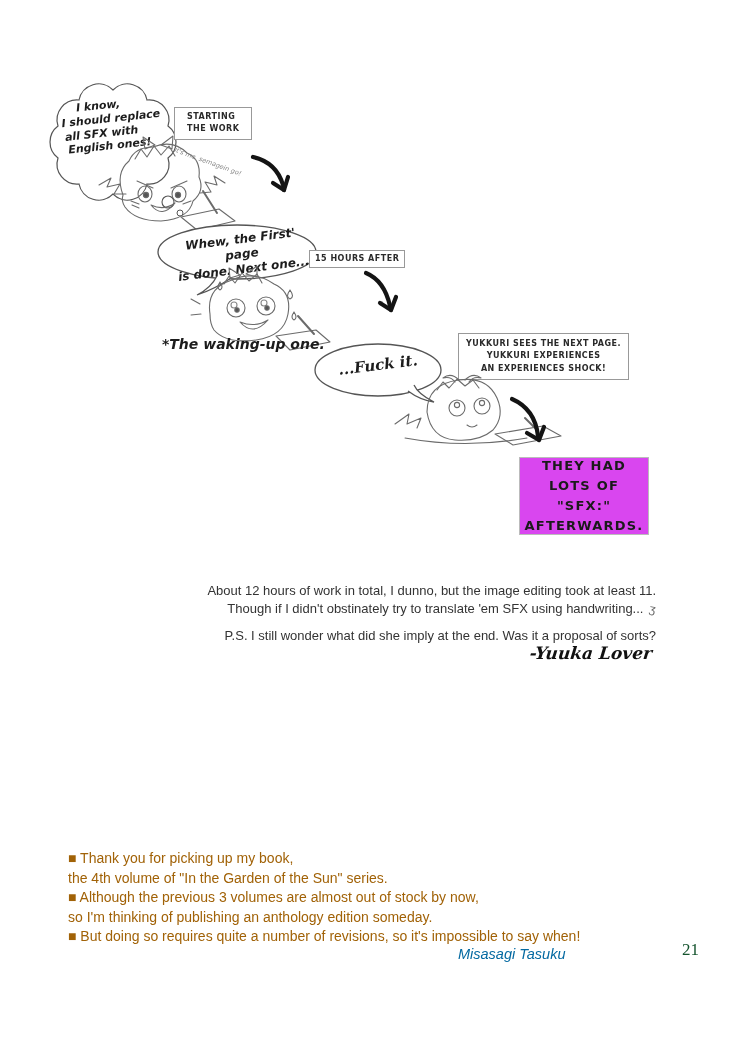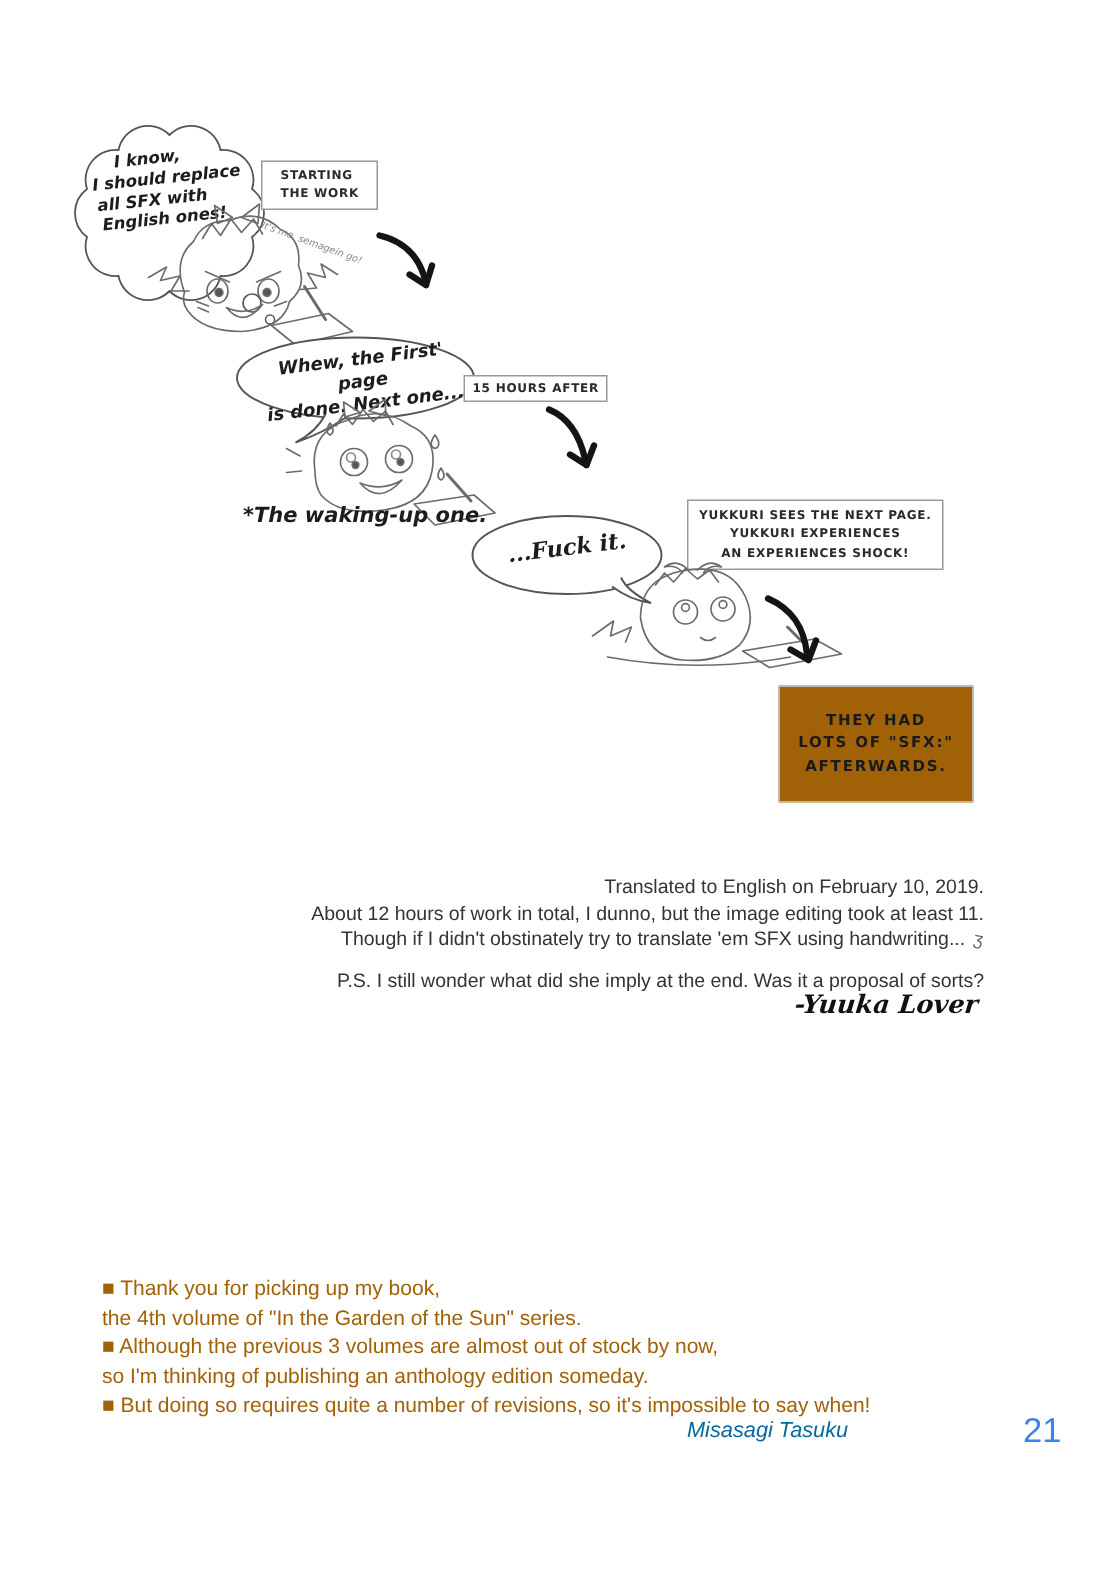--- a/index.html
+++ b/index.html
@@ -21,23 +21,23 @@
   .capbox{
     border:1px solid #999;background:#fff;color:#2a2a2a;
     font-family:"DejaVu Sans",sans-serif;font-weight:bold;
     letter-spacing:.5px;text-align:center;
   }
   .capbox .ln{white-space:nowrap;}
   #label-start{left:174px;top:107px;font-size:8px;line-height:1.55;padding:3px 12px;text-align:left;}
   #label-15h{left:309px;top:250px;font-size:8px;line-height:1.3;padding:3px 5px;}
   #label-shock{left:458px;top:333px;font-size:8px;line-height:1.55;padding:4px 7px;text-align:center;}
   #box-sfx{
-    left:519px;top:457px;width:128px;height:76px;border:1px solid #bbb;background:#a16207;
+    left:519px;top:457px;width:128px;height:76px;border:1px solid #bbb;background:#d946ef;
     display:flex;align-items:center;justify-content:center;text-align:center;
-    font-family:"DejaVu Sans",sans-serif;font-size:10px;letter-spacing:1.2px;
+    font-family:"DejaVu Sans",sans-serif;font-size:13px;letter-spacing:1.2px;
     line-height:1.55;color:#1a1a1a;font-weight:bold;
   }
   
   #bubble1-text{left:62px;top:97px;width:118px;font-size:11px;transform:rotate(-6deg);}
   #bubble1-text .ln1{padding-left:16px;}
   #bubble1-text .ln3{padding-left:2px;}
   #bubble1-text .ln4{padding-left:4px;}
   #bubble2-text{left:172px;top:232px;width:140px;font-size:12px;transform:rotate(-7deg);text-align:center;}
   #bubble3-text{left:328px;top:356px;width:100px;font-size:15px;transform:rotate(-7deg);text-align:center;}
   #handnote{
@@ -49,21 +49,21 @@
   
   #notes{left:90px;top:582px;width:566px;text-align:right;font-size:13px;
     line-height:17.5px;color:#333;}
   #notes .gap{height:9px;}
   #notes .sigh{display:inline-block;transform:rotate(12deg);color:#666;font-size:12px;margin-left:6px;}
   #signature{font-family:"DejaVu Serif",serif;font-style:italic;font-weight:bold;
     font-size:17px;color:#111;padding-right:4px;transform:skewX(-6deg);}
   
   #afterword{left:68px;top:849px;width:600px;font-size:14px;line-height:19.5px;color:#a16207;}
   #author-credit{left:458px;top:946px;font-size:14.5px;font-style:italic;color:#0369a1;}
-  #page-number{left:682px;top:940px;font-family:Liberation Sans, sans-serif;font-size:23px;color:#3b82f6;}
+  #page-number{left:682px;top:940px;font-family:Liberation Serif, serif;font-size:17px;color:#14532d;}
   svg{display:block;}
 </style>
 </head>
 <body>
 
 <div id="page">
 
   <svg class="abs" style="left:46px;top:80px;" width="150" height="145" viewBox="0 0 150 145">
     <path d="M67 10 A20 20 0 0 1 101 20 A20 20 0 0 1 122 46 A20 20 0 0 1 122 78
              A20 20 0 0 1 101 104 A20 20 0 0 1 67 114 A20 20 0 0 1 33 104
@@ -197,21 +197,20 @@
 
   <div class="abs" id="box-sfx">
     <div>
       <div class="ln">THEY HAD</div>
       <div class="ln">LOTS OF "SFX:"</div>
       <div class="ln">AFTERWARDS.</div>
     </div>
   </div>
 
   <div class="abs" id="notes">
-    <div>Translated to English on February 10, 2019.</div>
     <div>About 12 hours of work in total, I dunno, but the image editing took at least 11.</div>
     <div><span>Though if I didn't obstinately try to translate 'em SFX using handwriting...</span><span class="sigh">ʒ</span></div>
     <div class="gap"></div>
     <div>P.S. I still wonder what did she imply at the end. Was it a proposal of sorts?</div>
     <div id="signature">-Yuuka Lover</div>
   </div>
 
   <div class="abs" id="afterword">
     <div>■  Thank you for picking up my book,</div>
     <div>the 4th volume of "In the Garden of the Sun" series.</div>

